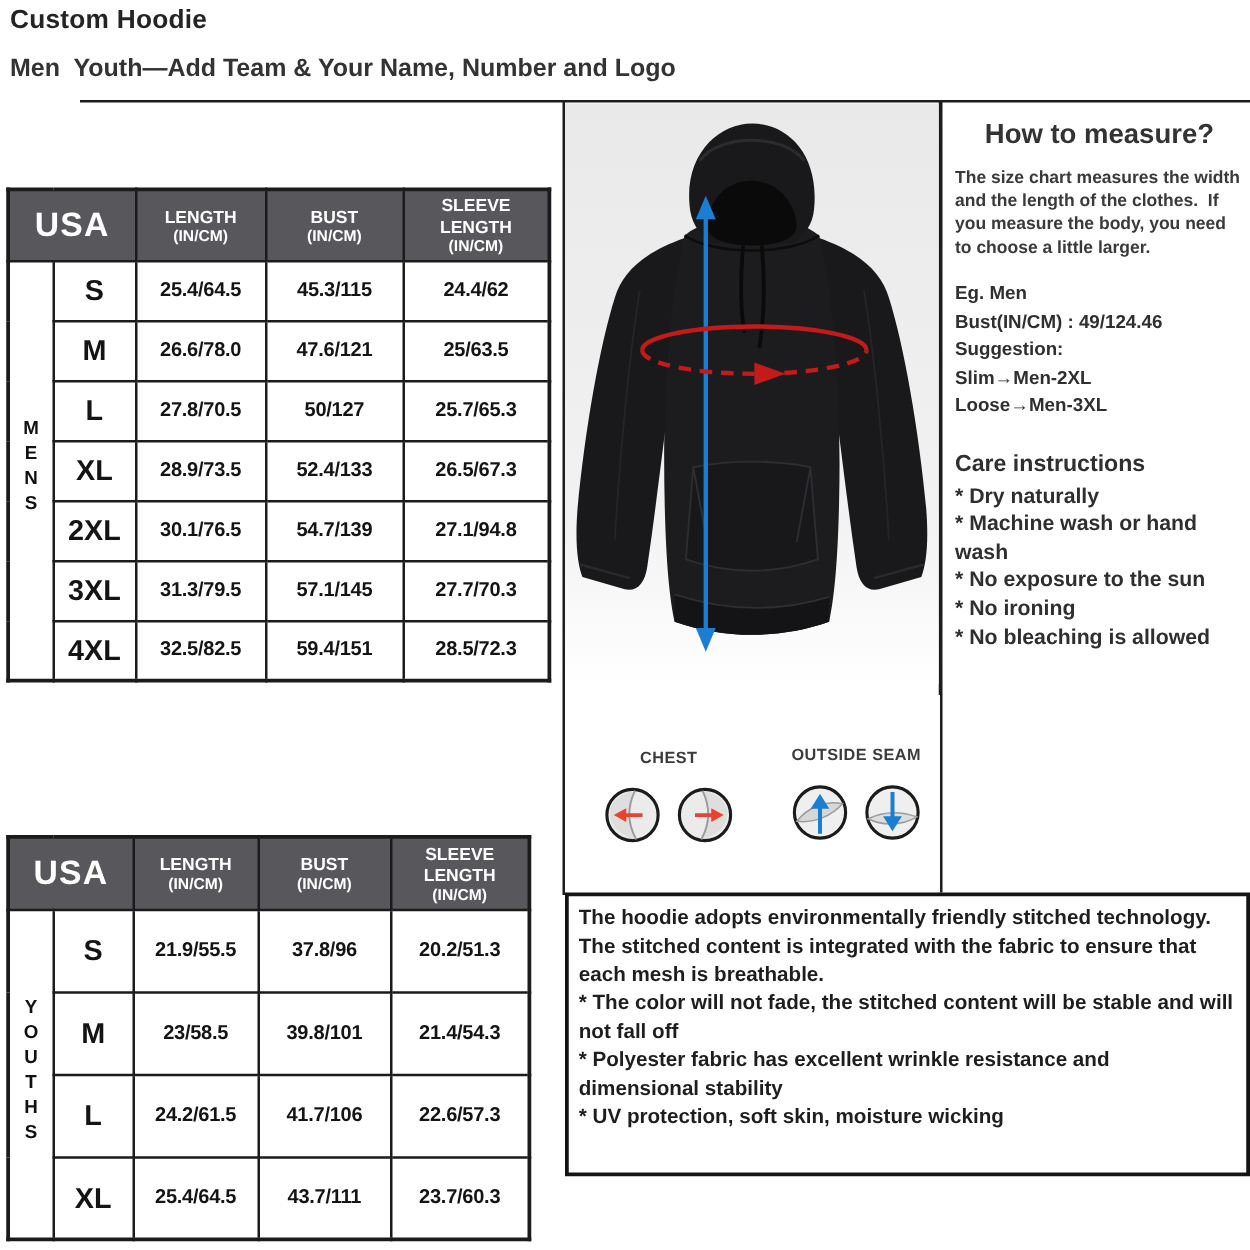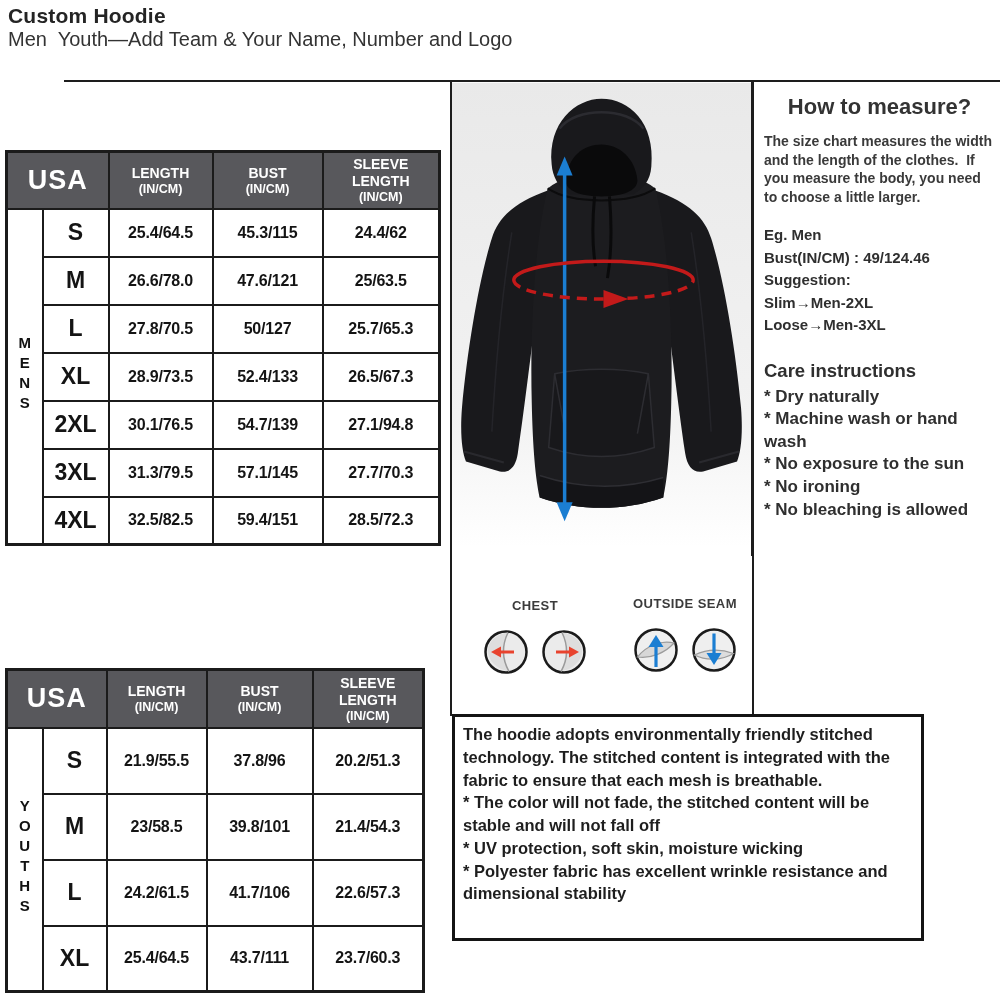--- a/index.html
+++ b/index.html
@@ -2,21 +2,21 @@
 <html style="--table-header-bg: #58585c; --table-header-text: #ffffff; --border-black: #1b1b1b; --length-arrow-blue: #1b7ed2; --chest-ellipse-red: #c31a1a; --chest-arrow-red: #e8432e; --seam-arrow-blue: #1b7ed2; --photo-bg: #ececec; --hoodie-black: #1c1c1f;"><head>
 <meta charset="utf-8">
 <style>
   html,body{margin:0;padding:0;background:#ffffff;}
   .page{position:relative;width:1000px;height:1000px;background:#fff;overflow:hidden;
         font-family:"Liberation Sans","DejaVu Sans",sans-serif;color:#222;}
 
   
   .titleblock{position:absolute;left:8px;top:4px;width:760px;}
   .title{font-size:21px;font-weight:bold;color:#242424;letter-spacing:.2px;}
-  .subtitle{font-size:20px;font-weight:normal;color:#333;margin-top:0;white-space:pre-wrap;}
+  .subtitle{font-size:20px;font-weight:bold;color:#333;margin-top:16px;white-space:pre-wrap;}
 
   
   .rule-top{position:absolute;left:64px;top:80px;width:936px;height:2px;background:#1d1d1d;}
   .vline-left{position:absolute;left:450px;top:80px;width:2px;height:636px;background:#1d1d1d;}
   .vline-right{position:absolute;left:751px;top:80px;width:3px;height:636px;background:#1d1d1d;}
 
   
   .size-table{position:absolute;border-collapse:collapse;table-layout:fixed;background:#fff;
               border:3px solid var(--border-black,#1b1b1b);}
   .size-table th{background:var(--table-header-bg,#58585c);color:var(--table-header-text,#fff);
@@ -50,21 +50,21 @@
 
   
   .measure{position:absolute;left:764px;top:94px;width:231px;color:#3a3a3a;}
   .measure h3{margin:0 0 12px 0;font-size:22px;font-weight:bold;text-align:center;color:#333;}
   .measure .mbody{font-size:14px;font-weight:600;line-height:1.33;white-space:pre-wrap;}
   .example{margin-top:18px;font-size:15px;font-weight:bold;line-height:1.5;color:#2f2f2f;}
   .care{margin-top:22px;font-size:17px;font-weight:600;line-height:1.33;color:#2f2f2f;}
   .care .care-head{font-size:18.5px;margin-bottom:2px;}
 
   
-  .descbox{position:absolute;left:452px;top:714px;width:472px;height:227px;box-sizing:border-box;
+  .descbox{position:absolute;left:452px;top:714px;width:548px;height:227px;box-sizing:border-box;
            border:3px solid #141414;padding:6px 10px 6px 8px;font-size:16.5px;font-weight:600;
            color:#1e1e1e;line-height:1.38;background:#fff;}
   .descbox p{margin:0;}
 </style>
 </head>
 <body>
 
 <div class="page">
 
   <div class="titleblock">
@@ -305,17 +305,17 @@
       <div>* Machine wash or hand wash</div>
       <div>* No exposure to the sun</div>
       <div>* No ironing</div>
       <div>* No bleaching is allowed</div>
     </div>
   </div>
 
   <div class="descbox">
     <p>The hoodie adopts environmentally friendly stitched technology. The stitched content is integrated with the fabric to ensure that each mesh is breathable.</p>
     <p>* The color will not fade, the stitched content will be stable and will not fall off</p>
+    <p>* Polyester fabric has excellent wrinkle resistance and dimensional stability</p>
     <p>* UV protection, soft skin, moisture wicking</p>
-    <p>* Polyester fabric has excellent wrinkle resistance and dimensional stability</p>
   </div>
 
 </div>
 
 </body></html>

